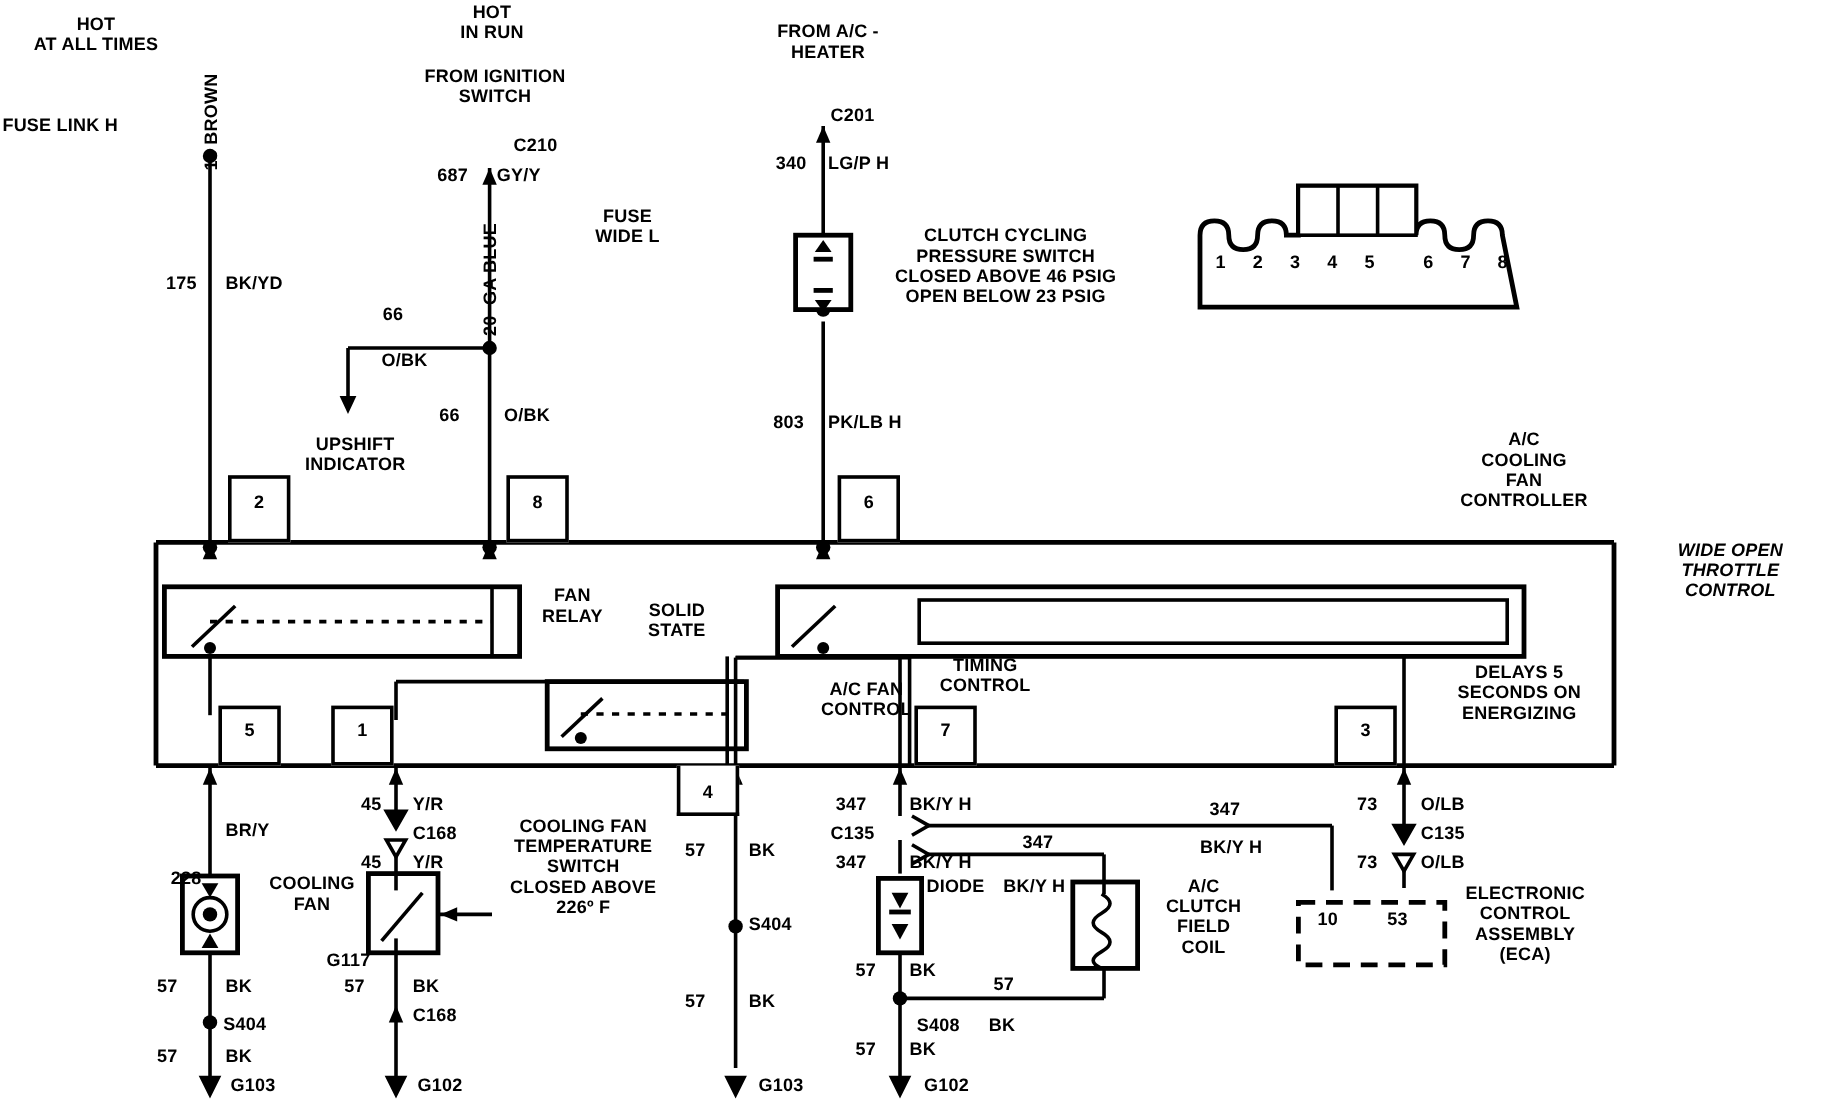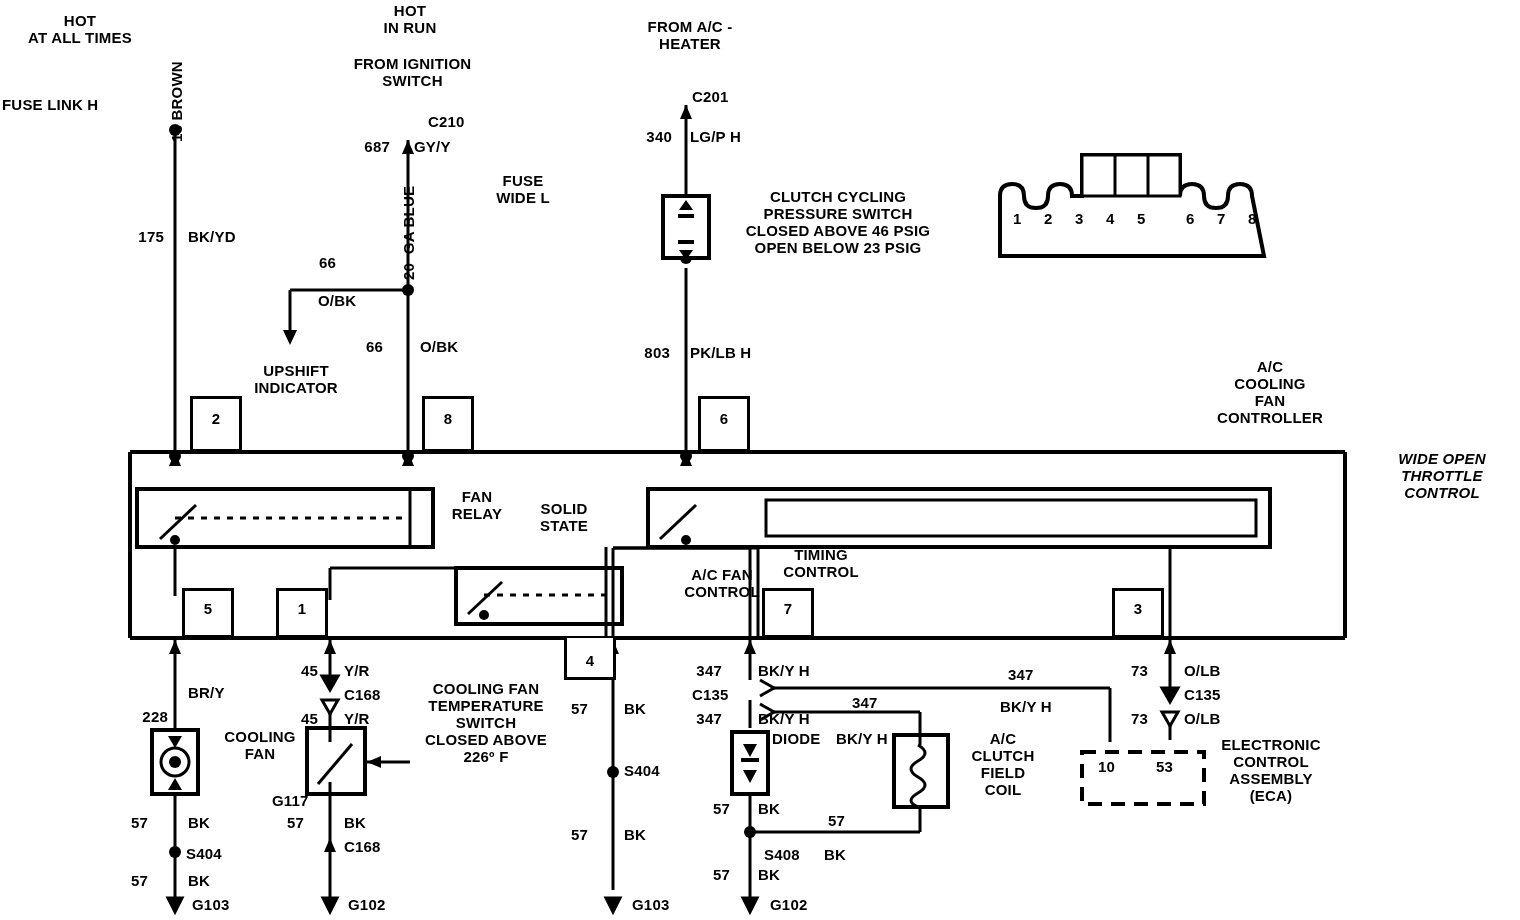--- a/index.html
+++ b/index.html
@@ -320,22 +320,25 @@
 CONTROL</div>
 
   <div class="lbl c" style="left:442px;top:488px;width:70px;">FAN
 RELAY</div>
   <div class="lbl c" style="left:524px;top:500px;width:80px;">SOLID
 STATE</div>
   <div class="lbl c" style="left:756px;top:546px;width:130px;">TIMING
 CONTROL</div>
   <div class="lbl c" style="left:662px;top:566px;width:120px;">A/C FAN
 CONTROL</div>
-
-  <div class="lbl r" style="left:120px;top:708px;width:48px;">228</div>
+  <div class="lbl c" style="left:1196px;top:552px;width:140px;">DELAYS 5
+SECONDS ON
+ENERGIZING</div>
+
+  <div class="lbl r" style="left:120px;top:724px;width:48px;">228</div>
   <div class="lbl" style="left:188px;top:684px;">BR/Y</div>
 
   <div class="lbl r" style="left:284px;top:662px;width:34px;">45</div>
   <div class="lbl" style="left:344px;top:662px;">Y/R</div>
   <div class="lbl" style="left:344px;top:686px;">C168</div>
   <div class="lbl r" style="left:284px;top:710px;width:34px;">45</div>
   <div class="lbl" style="left:344px;top:710px;">Y/R</div>
 
   <div class="lbl c" style="left:206px;top:728px;width:108px;">COOLING
 FAN</div>

